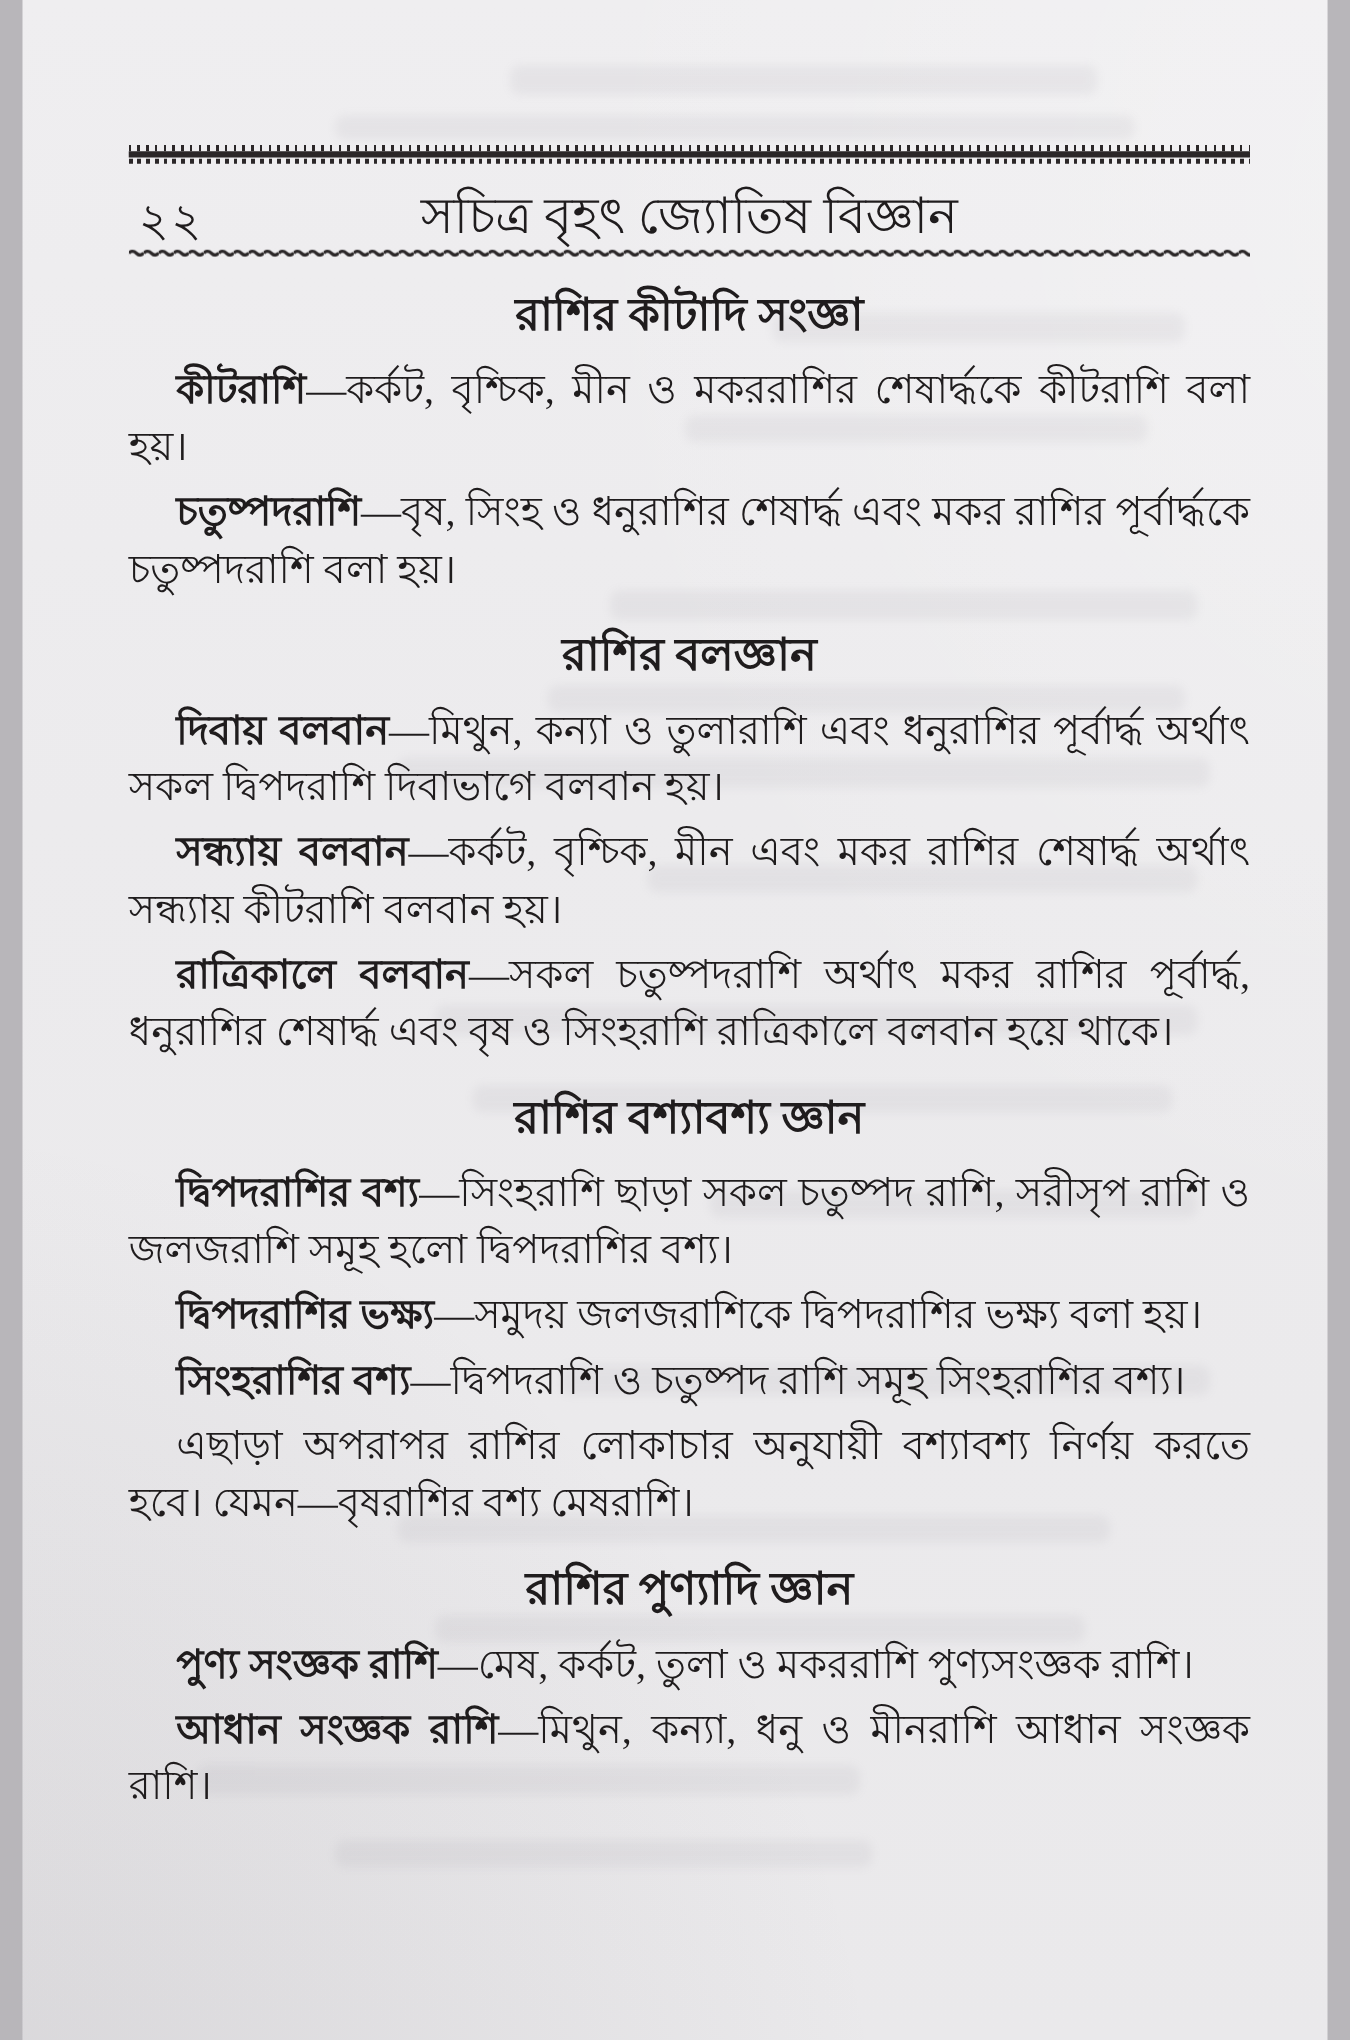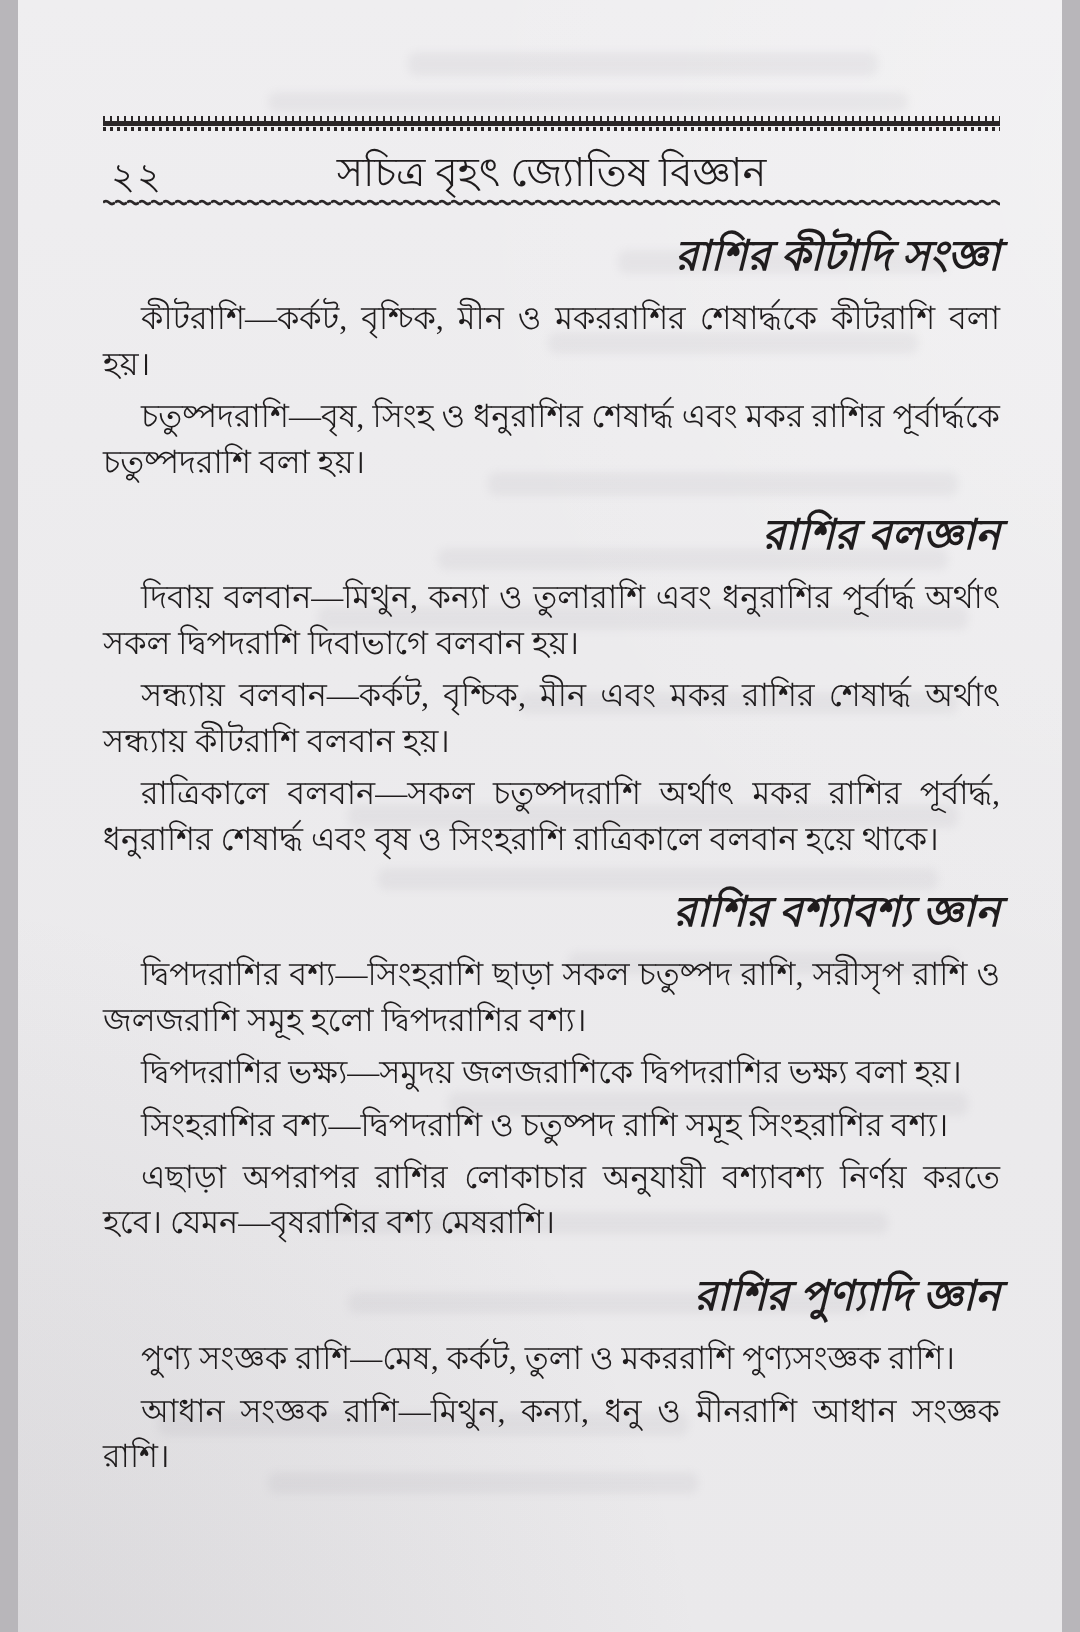--- a/index.html
+++ b/index.html
@@ -33,28 +33,28 @@
     position:absolute;left:8px;top:8px;
     font-size:37px;letter-spacing:2px;
   }
   .book-title{
     position:absolute;left:0;right:0;top:2px;text-align:center;
     font-weight:400;font-size:40px;
   }
   .wave-rule{display:block;width:100%;height:7px;}
   .page-content{margin-top:2px;}
   .section-heading{
-    text-align:right;font-weight:700;font-size:42px;
-    margin:26px 0 16px;line-height:1.15;text-indent:0;font-style:italic;
+    text-align:center;font-weight:700;font-size:36px;
+    margin:26px 0 16px;line-height:1.15;text-indent:0;
   }
   .para{
     font-size:32px;line-height:1.42;text-align:justify;
     text-indent:38px;margin:0 0 7px;
   }
-  .term{font-weight:400;}
+  .term{font-weight:700;}
 </style>
 </head>
 <body>
 
 <div class="page">
 
   <div class="ghost" style="left:390px;top:52px;width:470px;height:24px"></div>
   <div class="ghost" style="left:250px;top:92px;width:640px;height:20px"></div>
   <div class="ghost" style="left:600px;top:250px;width:330px;height:24px"></div>
   <div class="ghost" style="left:530px;top:332px;width:370px;height:22px"></div>

